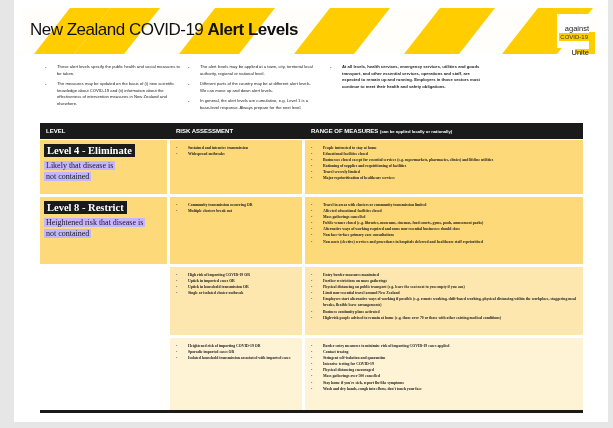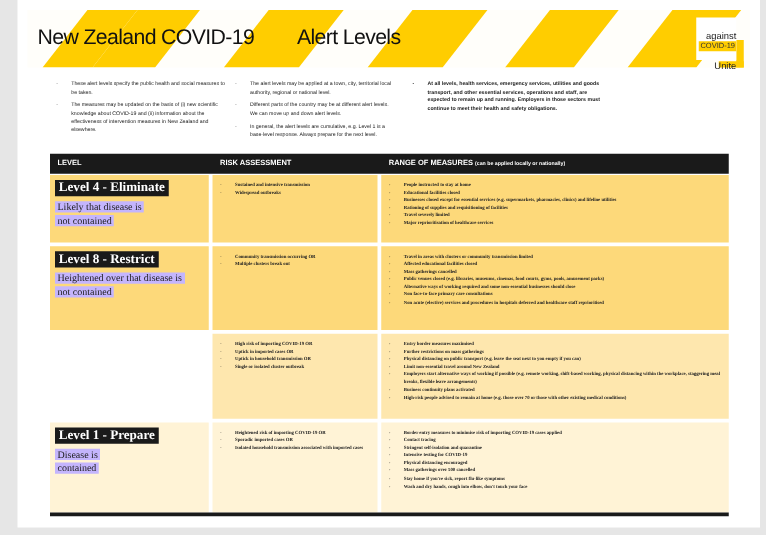--- a/index.html
+++ b/index.html
@@ -13,21 +13,21 @@
   .banner {
     position:absolute; left:22px; top:8px; width:578px; height:46px; overflow:hidden; background:#fffefa;
   }
   .stripe {
     position:absolute; top:0; height:46px; width:50px; background:#ffcd00; transform:skewX(-38deg);
   }
   .title {
     position:absolute; left:30px; top:20px; font-size:17px; letter-spacing:-0.5px; color:#111;
     white-space:nowrap; z-index:2;
   }
-  .title b { font-weight:400;margin-left:30px; }
+  .title b { font-weight:700; }
   .logo {
     position:absolute; left:557px; top:14px; width:38px; height:40px; z-index:3;
   }
   .logo .bg { position:absolute; left:0; top:0; width:32px; height:34px; background:#fff; }
   .logo .corner { position:absolute; right:0; bottom:0; width:6px; height:22px; background:#ffcd00; }
   .logo .corner2 { position:absolute; right:0; bottom:0; width:20px; height:5px; background:#ffcd00; }
   .logo .t { position:absolute; right:6px; font-size:7.5px; line-height:8px; color:#222; text-align:right; }
   .logo .t1 { top:3px;margin-top:32px; }
   .logo .t2 { top:11px;text-align:center; }
   .logo .t3 { top:19px; background:#ffcd00; padding:0 1px; font-size:6px; color:#333; }
@@ -130,21 +130,21 @@
         <li>Rationing of supplies and requisitioning of facilities</li>
         <li>Travel severely limited</li>
         <li>Major reprioritisation of healthcare services</li>
       </ul>
     </div>
   </div>
 
   <div class="row" style="top:74px;height:67px">
     <div class="cell c-level" style="background:#fdd97a">
       <div class="lvl-name">Level 8 - Restrict</div>
-      <div class="lvl-desc" style="width:110px"><span>Heightened over that disease is not contained</span></div>
+      <div class="lvl-desc" style="width:110px"><span>Heightened risk that disease is not contained</span></div>
     </div>
     <div class="cell c-risk" style="background:#fdd97a">
       <ul class="bul">
         <li>Community transmission occurring OR</li>
         <li>Multiple clusters break out</li>
       </ul>
     </div>
     <div class="cell c-meas" style="background:#fdd97a">
       <ul class="bul">
         <li>Travel in areas with clusters or community transmission limited</li>
@@ -174,24 +174,20 @@
         <li>Physical distancing on public transport (e.g. leave the seat next to you empty if you can)</li>
         <li>Limit non-essential travel around New Zealand</li>
         <li>Employers start alternative ways of working if possible (e.g. remote working, shift-based working, physical distancing within the workplace, staggering meal breaks, flexible leave arrangements)</li>
         <li>Business continuity plans activated</li>
         <li>High-risk people advised to remain at home (e.g. those over 70 or those with other existing medical conditions)</li>
       </ul>
     </div>
   </div>
 
   <div class="row" style="top:215px;height:72px">
-    <div class="cell c-level" style="background:#fff3d6">
-      <div class="lvl-name">Level 1 - Prepare</div>
-      <div class="lvl-desc" style="width:50px"><span>Disease is contained</span></div>
-    </div>
     <div class="cell c-risk" style="background:#fff3d6">
       <ul class="bul">
         <li>Heightened risk of importing COVID-19 OR</li>
         <li>Sporadic imported cases OR</li>
         <li>Isolated household transmission associated with imported cases</li>
       </ul>
     </div>
     <div class="cell c-meas" style="background:#fff3d6">
       <ul class="bul">
         <li>Border entry measures to minimise risk of importing COVID-19 cases applied</li>

